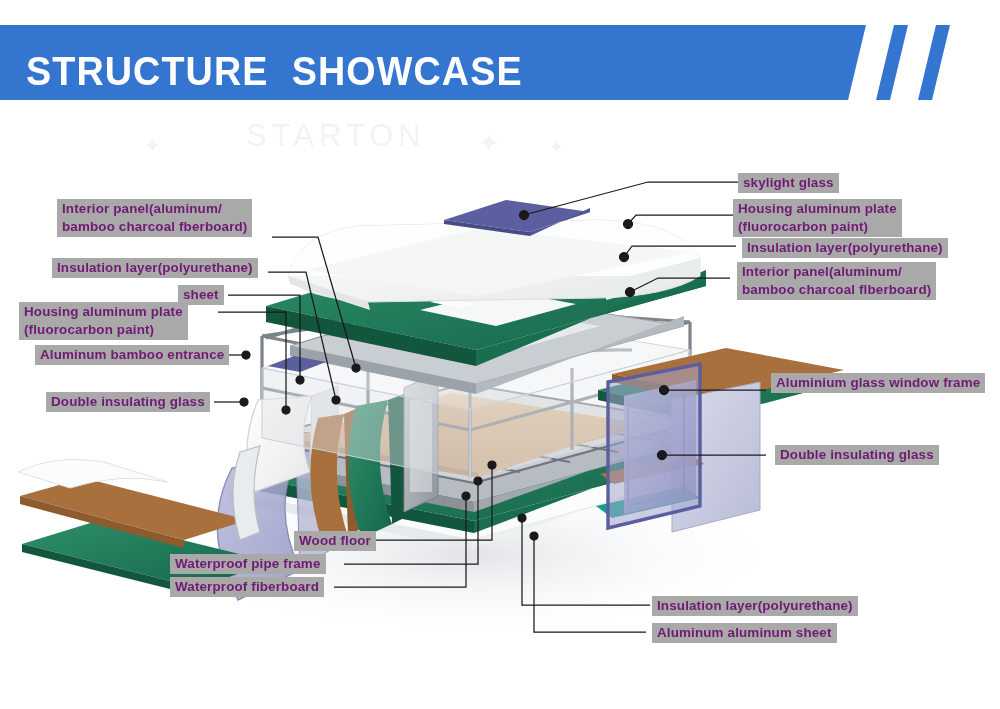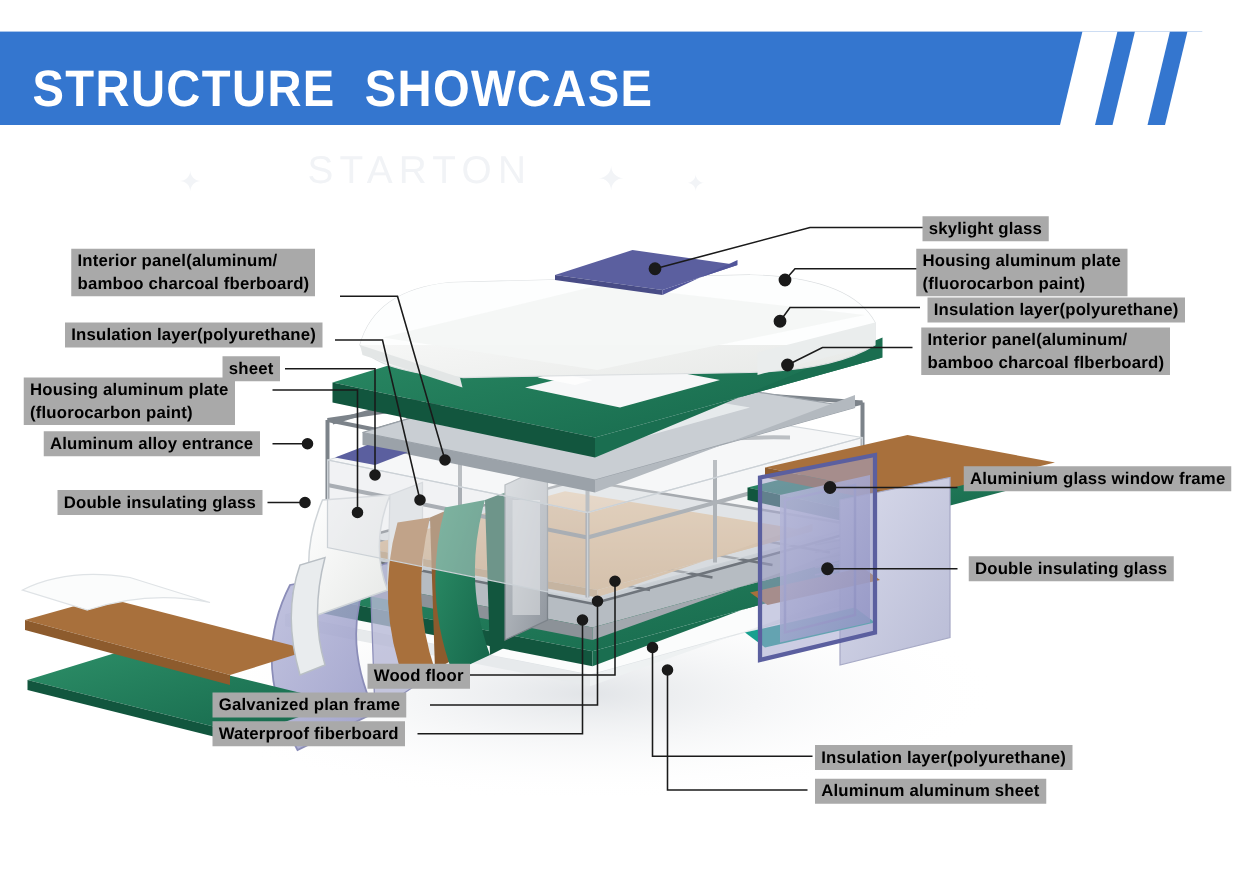--- a/index.html
+++ b/index.html
@@ -16,21 +16,21 @@
 
   
   #watermark{position:absolute;left:246px;top:118px;font-size:31px;letter-spacing:5px;
       color:#f1f3f6;font-family:"Liberation Sans",sans-serif;user-select:none;}
   .spark{position:absolute;color:#f2f4f7;font-size:22px;line-height:1;user-select:none;}
 
   
   #art{position:absolute;left:0;top:100px;width:1000px;height:609px;}
 
   
-  .lbl{position:absolute;background:#a9a9a9;color:#000000;
+  .lbl{position:absolute;background:#a9a9a9;color:#701a75;
       font-family:"Liberation Sans Narrow","Liberation Sans",sans-serif;
       font-weight:bold;font-size:13.4px;line-height:17px;
       padding:1px 5px 2px 5px;white-space:pre;letter-spacing:.15px;}
   .lbl.r{text-align:left;}
   .lbl.two{line-height:17.5px;}
 </style>
 </head>
 <body>
 
 <div id="banner">
@@ -319,29 +319,29 @@
     <circle cx="534" cy="436" r="4"></circle>
   </g>
 </svg>
 
 <div class="lbl two" style="left:57px;top:199px;">Interior panel(aluminum/
 bamboo charcoal fberboard)</div>
 <div class="lbl" style="left:52px;top:258px;">Insulation layer(polyurethane)</div>
 <div class="lbl" style="left:178px;top:285px;">sheet</div>
 <div class="lbl two" style="left:19px;top:302px;">Housing aluminum plate
 (fluorocarbon paint)</div>
-<div class="lbl" style="left:35px;top:345px;">Aluminum alloy entrance</div>
+<div class="lbl" style="left:35px;top:345px;">Aluminum bamboo entrance</div>
 <div class="lbl" style="left:46px;top:392px;">Double insulating glass</div>
 
 <div class="lbl r" style="left:738px;top:173px;">skylight glass</div>
 <div class="lbl r two" style="left:733px;top:199px;">Housing aluminum plate
 (fluorocarbon paint)</div>
 <div class="lbl r" style="left:742px;top:238px;">Insulation layer(polyurethane)</div>
 <div class="lbl r two" style="left:737px;top:262px;">Interior panel(aluminum/
 bamboo charcoal flberboard)</div>
 <div class="lbl r" style="left:771px;top:373px;">Aluminium glass window frame</div>
 <div class="lbl r" style="left:775px;top:445px;">Double insulating glass</div>
 
 <div class="lbl" style="left:254px;top:531px;margin-left:40px;">Wood floor</div>
-<div class="lbl" style="left:170px;top:554px;">Galvanized plan frame</div>
+<div class="lbl" style="left:170px;top:554px;">Waterproof pipe frame</div>
 <div class="lbl" style="left:170px;top:577px;">Waterproof fiberboard</div>
 <div class="lbl r" style="left:652px;top:596px;">Insulation layer(polyurethane)</div>
 <div class="lbl r" style="left:652px;top:623px;">Aluminum aluminum sheet</div>
 
 </body></html>

